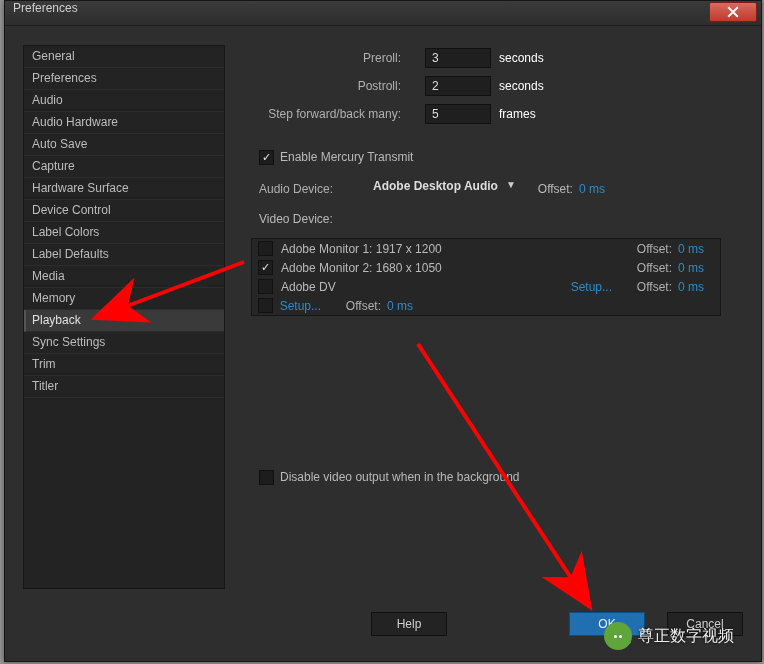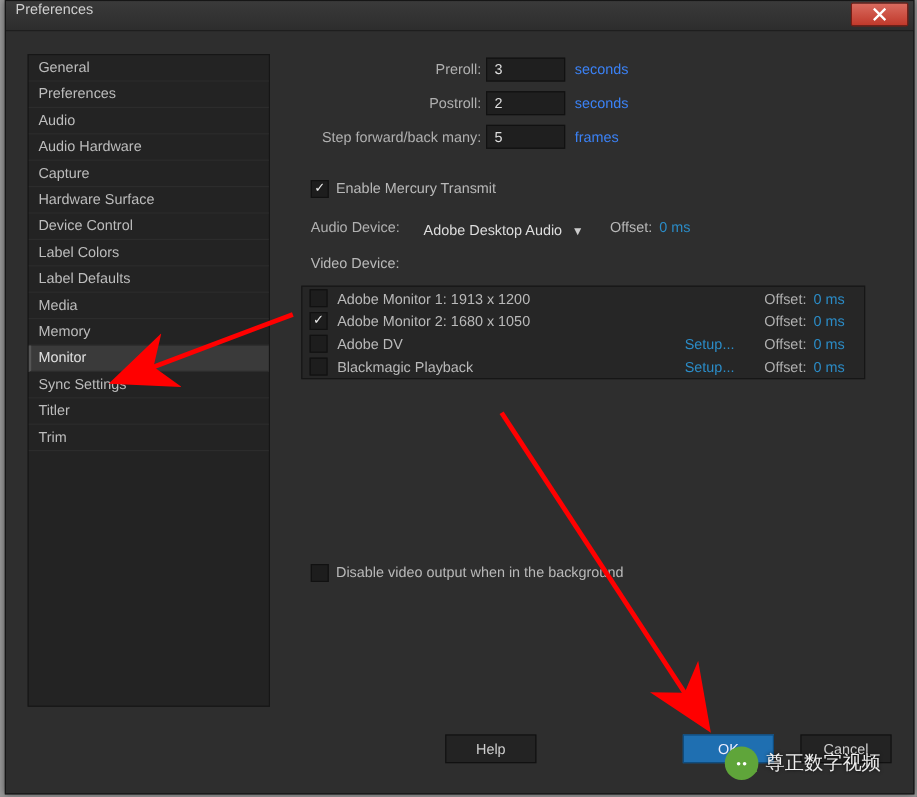--- a/index.html
+++ b/index.html
@@ -10,27 +10,27 @@
   .titlebar .close{position:absolute;right:4px;top:1px;width:46px;height:18px;background:linear-gradient(#d96b5f,#c0392b);border:1px solid #7a1d14;border-radius:2px;display:flex;align-items:center;justify-content:center;color:#fff;font-weight:bold;font-size:13px}
   .titlebar .close svg{width:12px;height:12px}
   
   .body{position:absolute;left:10px;right:10px;top:36px;bottom:12px}
   .sidebar{position:absolute;left:8px;top:8px;width:200px;bottom:60px;background:#232323;border:1px solid #161616}
   .sidebar .item{height:21px;line-height:21px;padding-left:8px;color:#bcbcbc;border-bottom:1px solid #2c2c2c;cursor:pointer}
   .sidebar .item.selected{background:#3a3a3a;border-left:2px solid #555;padding-left:6px;color:#e0e0e0}
   
   .content{position:absolute;left:226px;right:0;top:8px;bottom:56px}
   .row{display:flex;align-items:center;height:26px;margin-bottom:2px}
-  .lbl{width:160px;text-align:right;padding-right:4px;color:#b0b0b0}
+  .lbl{width:160px;text-align:right;padding-right:24px;color:#b0b0b0}
   .inp{width:52px;height:18px;background:#1f1f1f;border:1px solid #111;color:#ddd;padding:0 6px;font-size:12px}
-  .unit{padding-left:8px;color:#3b82f6}
+  .unit{padding-left:8px;color:#ffffff}
   .chk{display:flex;align-items:center;gap:6px}
   .chkbox{width:13px;height:13px;background:#1d1d1d;border:1px solid #111;display:inline-flex;align-items:center;justify-content:center;color:#e6e6e6;font-size:11px;line-height:1}
   .chkbox.checked::after{content:"✓";font-size:11px;color:#eaeaea}
-  .select{display:inline-flex;align-items:flex-end;gap:8px;background:transparent;height:20px;color:#ddd;padding:0 4px;font-weight:400}
+  .select{display:inline-flex;align-items:flex-start;gap:8px;background:transparent;height:20px;color:#ddd;padding:0 4px;font-weight:700}
   .select .caret{font-size:10px;color:#ccc}
   .link{color:#2b8cc7}
   
   .devbox{margin-top:6px;margin-left:10px;width:468px;background:#262626;border:1px solid #161616}
   .devrow{display:flex;align-items:center;height:19px;padding:0 6px;color:#b9b9b9;font-size:12px}
   .devrow .name{flex:1;padding-left:8px}
   .devrow .setup{width:48px;color:#2b8cc7;text-align:right;padding-right:16px;font-size:12px}
   .devrow .off{width:44px;text-align:right;padding-right:6px;color:#b0b0b0}
   .devrow .offv{width:36px;text-align:left;color:#2b8cc7}
   
@@ -58,31 +58,32 @@
         </svg>
     </div>
   </div>
 
   <div class="body">
     <div class="sidebar" id="sidebar">
         <div class="item">General</div>
         <div class="item">Preferences</div>
         <div class="item">Audio</div>
         <div class="item">Audio Hardware</div>
+        <div class="item">Auto Save</div>
         <div class="item">Capture</div>
         <div class="item">Hardware Surface</div>
         <div class="item">Device Control</div>
         <div class="item">Label Colors</div>
         <div class="item">Label Defaults</div>
         <div class="item">Media</div>
         <div class="item">Memory</div>
-        <div class="item selected">Monitor</div>
+        <div class="item selected">Playback</div>
         <div class="item">Sync Settings</div>
+        <div class="item">Trim</div>
         <div class="item">Titler</div>
-        <div class="item">Trim</div>
       </div>
 
     <div class="content">
       <div class="row">
         <div class="lbl">Preroll:</div>
         <input class="inp" value="3" style="">
         <div class="unit">seconds</div>
       </div>
       <div class="row">
         <div class="lbl">Postroll:</div>
@@ -113,42 +114,41 @@
         <span class="link">0 ms</span>
       </div>
 
       <div class="row" style="margin-top:4px">
         <div style="padding-left:18px">Video Device:</div>
       </div>
 
       <div class="devbox" id="devbox">
           <div class="devrow">
             <span class="chkbox"></span>
-            <span class="name">Adobe Monitor 1: 1913 x 1200</span>
+            <span class="name">Adobe Monitor 1: 1917 x 1200</span>
             <span class="setup"></span>
             <span class="off">Offset:</span>
             <span class="offv">0 ms</span>
           </div>
           <div class="devrow">
             <span class="chkbox checked"></span>
             <span class="name">Adobe Monitor 2: 1680 x 1050</span>
             <span class="setup"></span>
             <span class="off">Offset:</span>
             <span class="offv">0 ms</span>
           </div>
           <div class="devrow">
             <span class="chkbox"></span>
             <span class="name">Adobe DV</span>
             <span class="setup">Setup...</span>
             <span class="off">Offset:</span>
             <span class="offv">0 ms</span>
           </div>
           <div class="devrow">
             <span class="chkbox"></span>
-            <span class="name">Blackmagic Playback</span>
             <span class="setup">Setup...</span>
             <span class="off">Offset:</span>
             <span class="offv">0 ms</span>
           </div>
         </div>
 
       <div class="row chk" style="margin-left:18px;margin-top:148px">
         <span id="bgChk" class="chkbox"></span>
         <span>Disable video output when in the background</span>
       </div>

